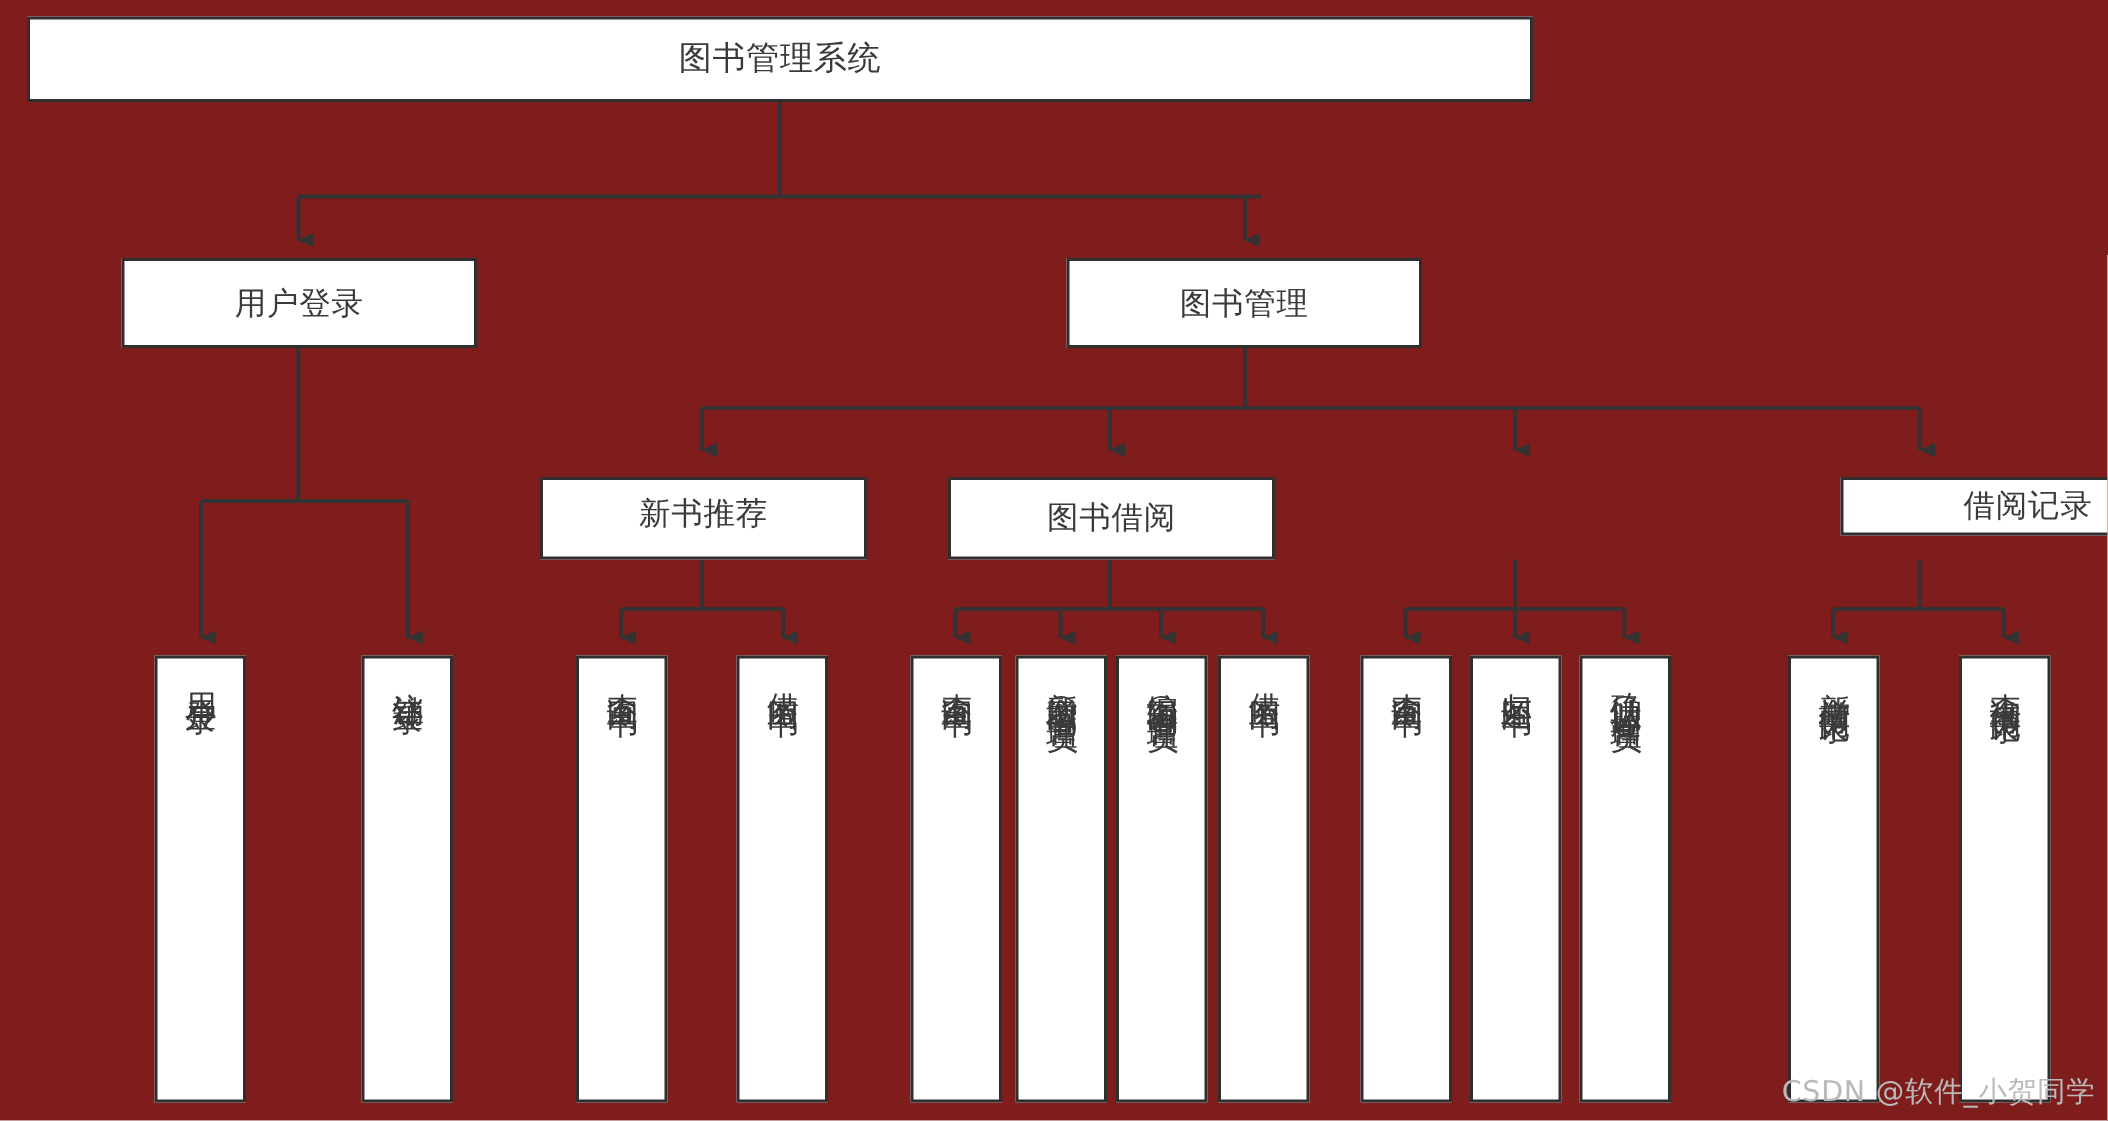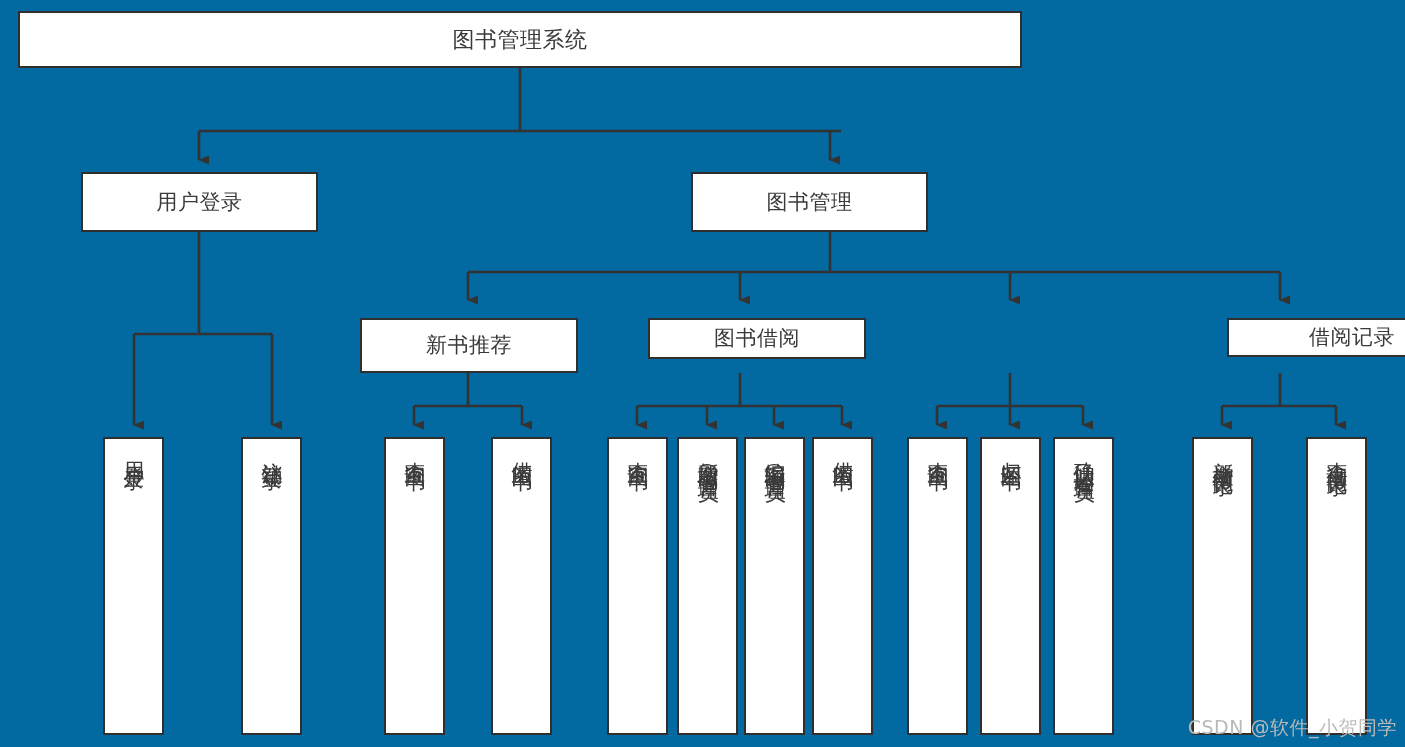--- a/index.html
+++ b/index.html
@@ -8,21 +8,21 @@
     padding: 0;
     background: #ffffff;
   }
   body {
     font-family: "DejaVu Sans", "Liberation Sans", sans-serif;
   }
   #diagram-root {
     position: relative;
     width: 1405px;
     height: 747px;
-    background: #0369a1;
+    background: #7f1d1d;
     overflow: hidden;
   }
   #connector-layer {
     position: absolute;
     left: 0;
     top: 0;
     width: 1405px;
     height: 747px;
     pointer-events: none;
   }
@@ -132,28 +132,28 @@
     </g>
   </svg>
 
   <div class="node horiz root" style="left:18px; top:11px; width:1004px; height:57px;">
     <span class="node-label">图书管理系统</span>
   </div>
 
   <div class="node horiz" style="left:81px; top:172px; width:237px; height:60px;">
     <span class="node-label">用户登录</span>
   </div>
-  <div class="node horiz" style="left:691px; top:172px; width:237px; height:60px;">
+  <div class="node horiz" style="left:711px; top:172px; width:237px; height:60px;">
     <span class="node-label">图书管理</span>
   </div>
 
-  <div class="node horiz" style="left:360px; top:318px; width:218px; height:55px;">
+  <div class="node horiz" style="left:360px; top:318px; width:218px; height:55px;font-family:Liberation Mono, monospace;">
     <span class="node-label">新书推荐</span>
   </div>
-  <div class="node horiz" style="left:648px; top:318px; width:218px; height:41px;">
+  <div class="node horiz" style="left:632px; top:318px; width:218px; height:55px;">
     <span class="node-label">图书借阅</span>
   </div>
   <div class="node horiz" style="left:1227px; top:318px; width:218px; height:39px;padding-left:32px;">
     <span class="node-label">借阅记录</span>
   </div>
 
   <div class="node vert" style="left:103px; top:437px; width:61px; height:298px;">
     <span class="node-label">用户登录</span>
   </div>
   <div class="node vert" style="left:241px; top:437px; width:61px; height:298px;">

